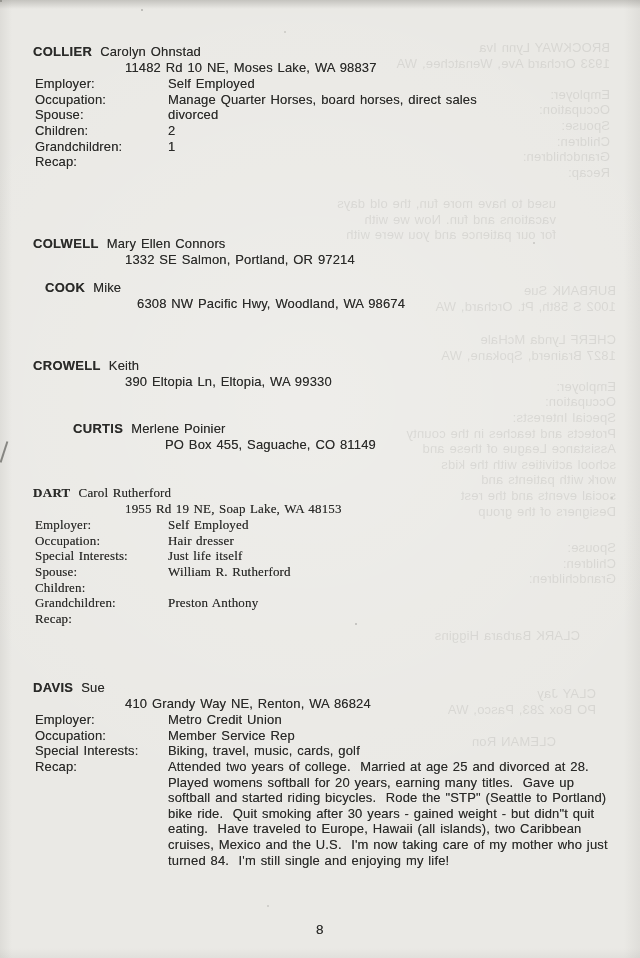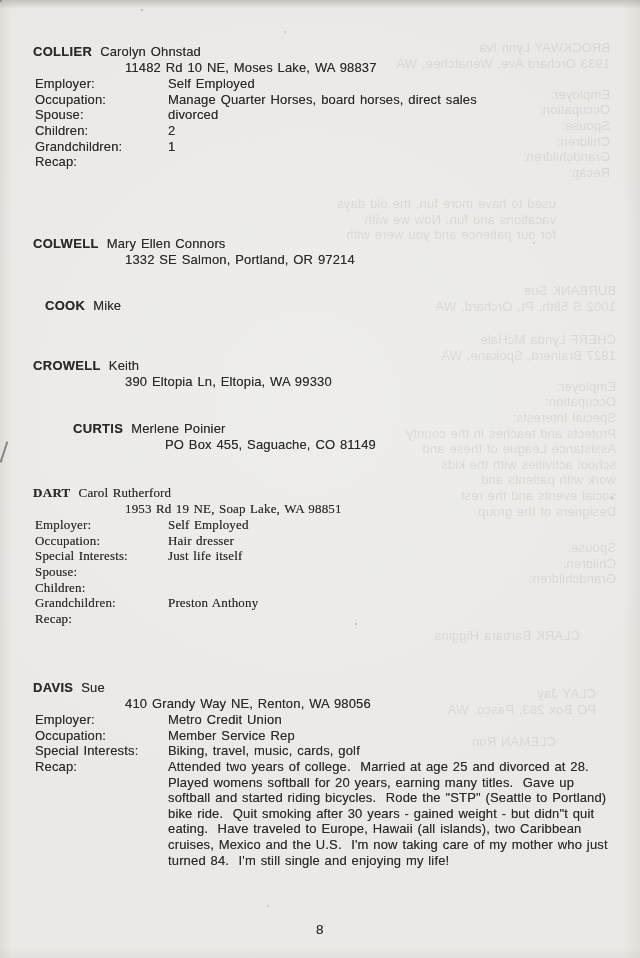--- a/index.html
+++ b/index.html
@@ -168,78 +168,80 @@
   </div>
         </div>
   </section>
       <section class="entry" style="top: 236px;">
     <div class="entry-header">
       <span class="surname">COLWELL</span><span class="given">Mary Ellen Connors</span>
     </div>
     <div class="address">1332 SE Salmon, Portland, OR  97214</div>
 
   </section>
-      <section class="entry" style="top: 298px; padding-left: 45px;">
+      <section class="entry" style="top: 280px; padding-left: 45px;">
     <div class="entry-header">
       <span class="surname">COOK</span><span class="given">Mike</span>
     </div>
+    <div class="address">6308 NW Pacific Hwy, Woodland, WA  98674</div>
 
   </section>
       <section class="entry" style="top: 358px;">
     <div class="entry-header">
       <span class="surname">CROWELL</span><span class="given">Keith</span>
     </div>
     <div class="address">390 Eltopia Ln, Eltopia, WA  99330</div>
 
   </section>
       <section class="entry" style="top: 421px; margin-left: 40px;">
     <div class="entry-header">
       <span class="surname">CURTIS</span><span class="given">Merlene Poinier</span>
     </div>
     <div class="address">PO Box 455, Saguache, CO  81149</div>
 
   </section>
       <section class="entry" style="top: 485px; font-family: Liberation Serif, serif;">
     <div class="entry-header">
       <span class="surname">DART</span><span class="given">Carol Rutherford</span>
     </div>
-    <div class="address">1953 Rd 19 NE, Soap Lake, WA  98851</div>
+    <div class="address">1955 Rd 19 NE, Soap Lake, WA  48153</div>
     <div class="fields">
           <div class="field-row">
     <span class="field-label">Employer:</span>
     <span class="field-value"><span>Self Employed</span></span>
   </div>
           <div class="field-row">
     <span class="field-label">Occupation:</span>
     <span class="field-value"><span>Hair dresser</span></span>
   </div>
           <div class="field-row">
     <span class="field-label">Special Interests:</span>
     <span class="field-value"><span>Just life itself</span></span>
   </div>
           <div class="field-row">
     <span class="field-label">Spouse:</span>
+    <span class="field-value"><span>William R. Rutherford</span></span>
   </div>
           <div class="field-row">
     <span class="field-label">Children:</span>
   </div>
           <div class="field-row">
     <span class="field-label">Grandchildren:</span>
     <span class="field-value"><span>Preston Anthony</span></span>
   </div>
           <div class="field-row">
     <span class="field-label">Recap:</span>
   </div>
         </div>
   </section>
       <section class="entry" style="top: 680px;">
     <div class="entry-header">
       <span class="surname">DAVIS</span><span class="given">Sue</span>
     </div>
-    <div class="address">410 Grandy Way NE, Renton, WA  98056</div>
+    <div class="address">410 Grandy Way NE, Renton, WA  86824</div>
     <div class="fields">
           <div class="field-row">
     <span class="field-label">Employer:</span>
     <span class="field-value"><span>Metro Credit Union</span></span>
   </div>
           <div class="field-row">
     <span class="field-label">Occupation:</span>
     <span class="field-value"><span>Member Service Rep</span></span>
   </div>
           <div class="field-row">

